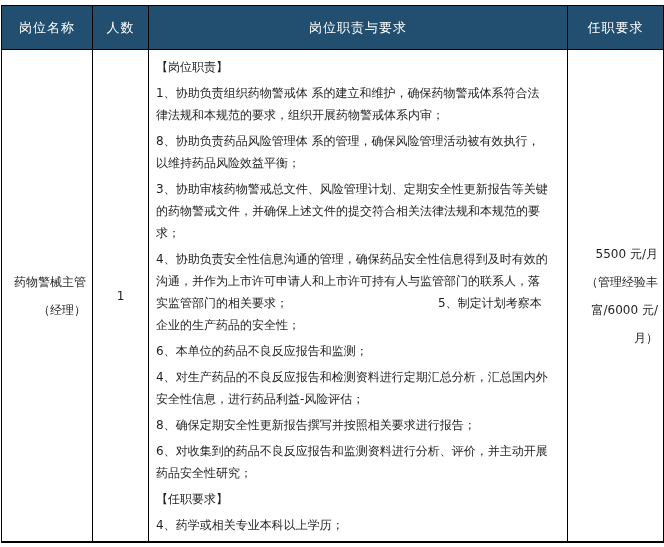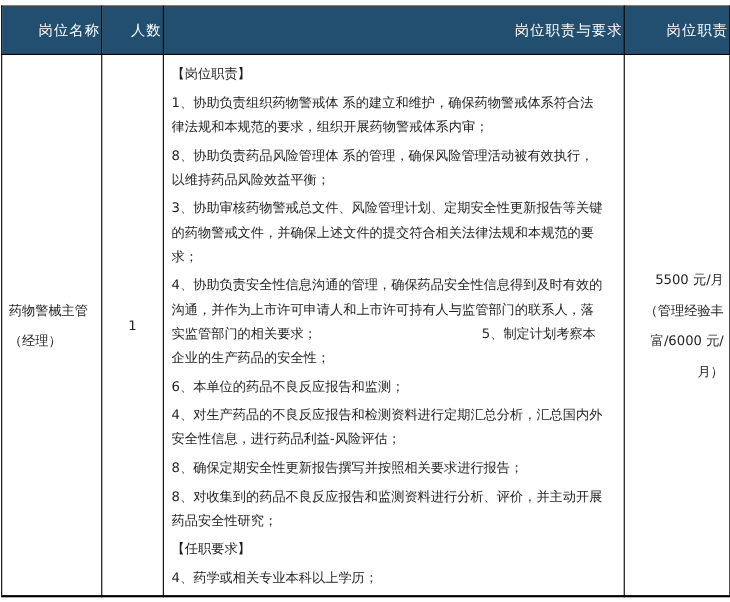--- a/index.html
+++ b/index.html
@@ -26,33 +26,33 @@
   col.c1 { width: 91px; }
   col.c2 { width: 56px; }
   col.c3 { width: 419px; }
   col.c4 { width: 96px; }
   th {
     background: #224F70;
     color: #ffffff;
     font-size: 13px;
     font-weight: normal;
     height: 44px;
-    text-align: right;
+    text-align: center;
     vertical-align: middle;
     border: 1px solid #000000;
     letter-spacing: 1px;
   }
   td {
     border: 1px solid #000000;
     color: #1f1f1f;
     font-size: 12px;
     background: #ffffff;
   }
   td.cell-position {
-    text-align: left;
+    text-align: right;
     vertical-align: middle;
     line-height: 28px;
     padding: 2px 6px;
     margin-top: 15px;
   }
   td.cell-headcount {
     text-align: center;
     vertical-align: middle;
     font-size: 12px;
   }
@@ -89,42 +89,42 @@
       <col class="c1">
         <col class="c2">
         <col class="c3">
         <col class="c4">
     </colgroup>
     <thead>
       <tr>
         <th>岗位名称</th>
         <th>人数</th>
         <th>岗位职责与要求</th>
-        <th>岗位职责</th>
+        <th>任职要求</th>
       </tr>
     </thead>
     <tbody>
       <tr>
         <td class="cell-position">
           <span>药物警械主管（经理）</span>
         </td>
         <td class="cell-headcount">
           <span>1</span>
         </td>
         <td class="cell-duties">
           <div class="duties-wrap">
             <p>【岗位职责】</p>
             <p>1、协助负责组织药物警戒体 系的建立和维护，确保药物警戒体系符合法律法规和本规范的要求，组织开展药物警戒体系内审；</p>
             <p>8、协助负责药品风险管理体 系的管理，确保风险管理活动被有效执行，以维持药品风险效益平衡；</p>
             <p>3、协助审核药物警戒总文件、风险管理计划、定期安全性更新报告等关键的药物警戒文件，并确保上述文件的提交符合相关法律法规和本规范的要求；</p>
             <p><span>4、协助负责安全性信息沟通的管理，确保药品安全性信息得到及时有效的沟通，并作为上市许可申请人和上市许可持有人与监管部门的联系人，落实监管部门的相关要求；</span><span class="inline-gap"></span><span>5、制定计划考察本企业的生产药品的安全性；</span></p>
             <p>6、本单位的药品不良反应报告和监测；</p>
             <p>4、对生产药品的不良反应报告和检测资料进行定期汇总分析，汇总国内外安全性信息，进行药品利益-风险评估；</p>
             <p>8、确保定期安全性更新报告撰写并按照相关要求进行报告；</p>
-            <p>8、对收集到的药品不良反应报告和监测资料进行分析、评价，并主动开展药品安全性研究；</p>
+            <p>6、对收集到的药品不良反应报告和监测资料进行分析、评价，并主动开展药品安全性研究；</p>
             <p>【任职要求】</p>
             <p>4、药学或相关专业本科以上学历；</p>
             <p>5、三年以上药物警械管理岗位工作经验。</p>
           </div>
         </td>
         <td class="cell-salary">
           <span>5500 元/月（管理经验丰富/6000 元/月）</span>
         </td>
       </tr>
     </tbody>

